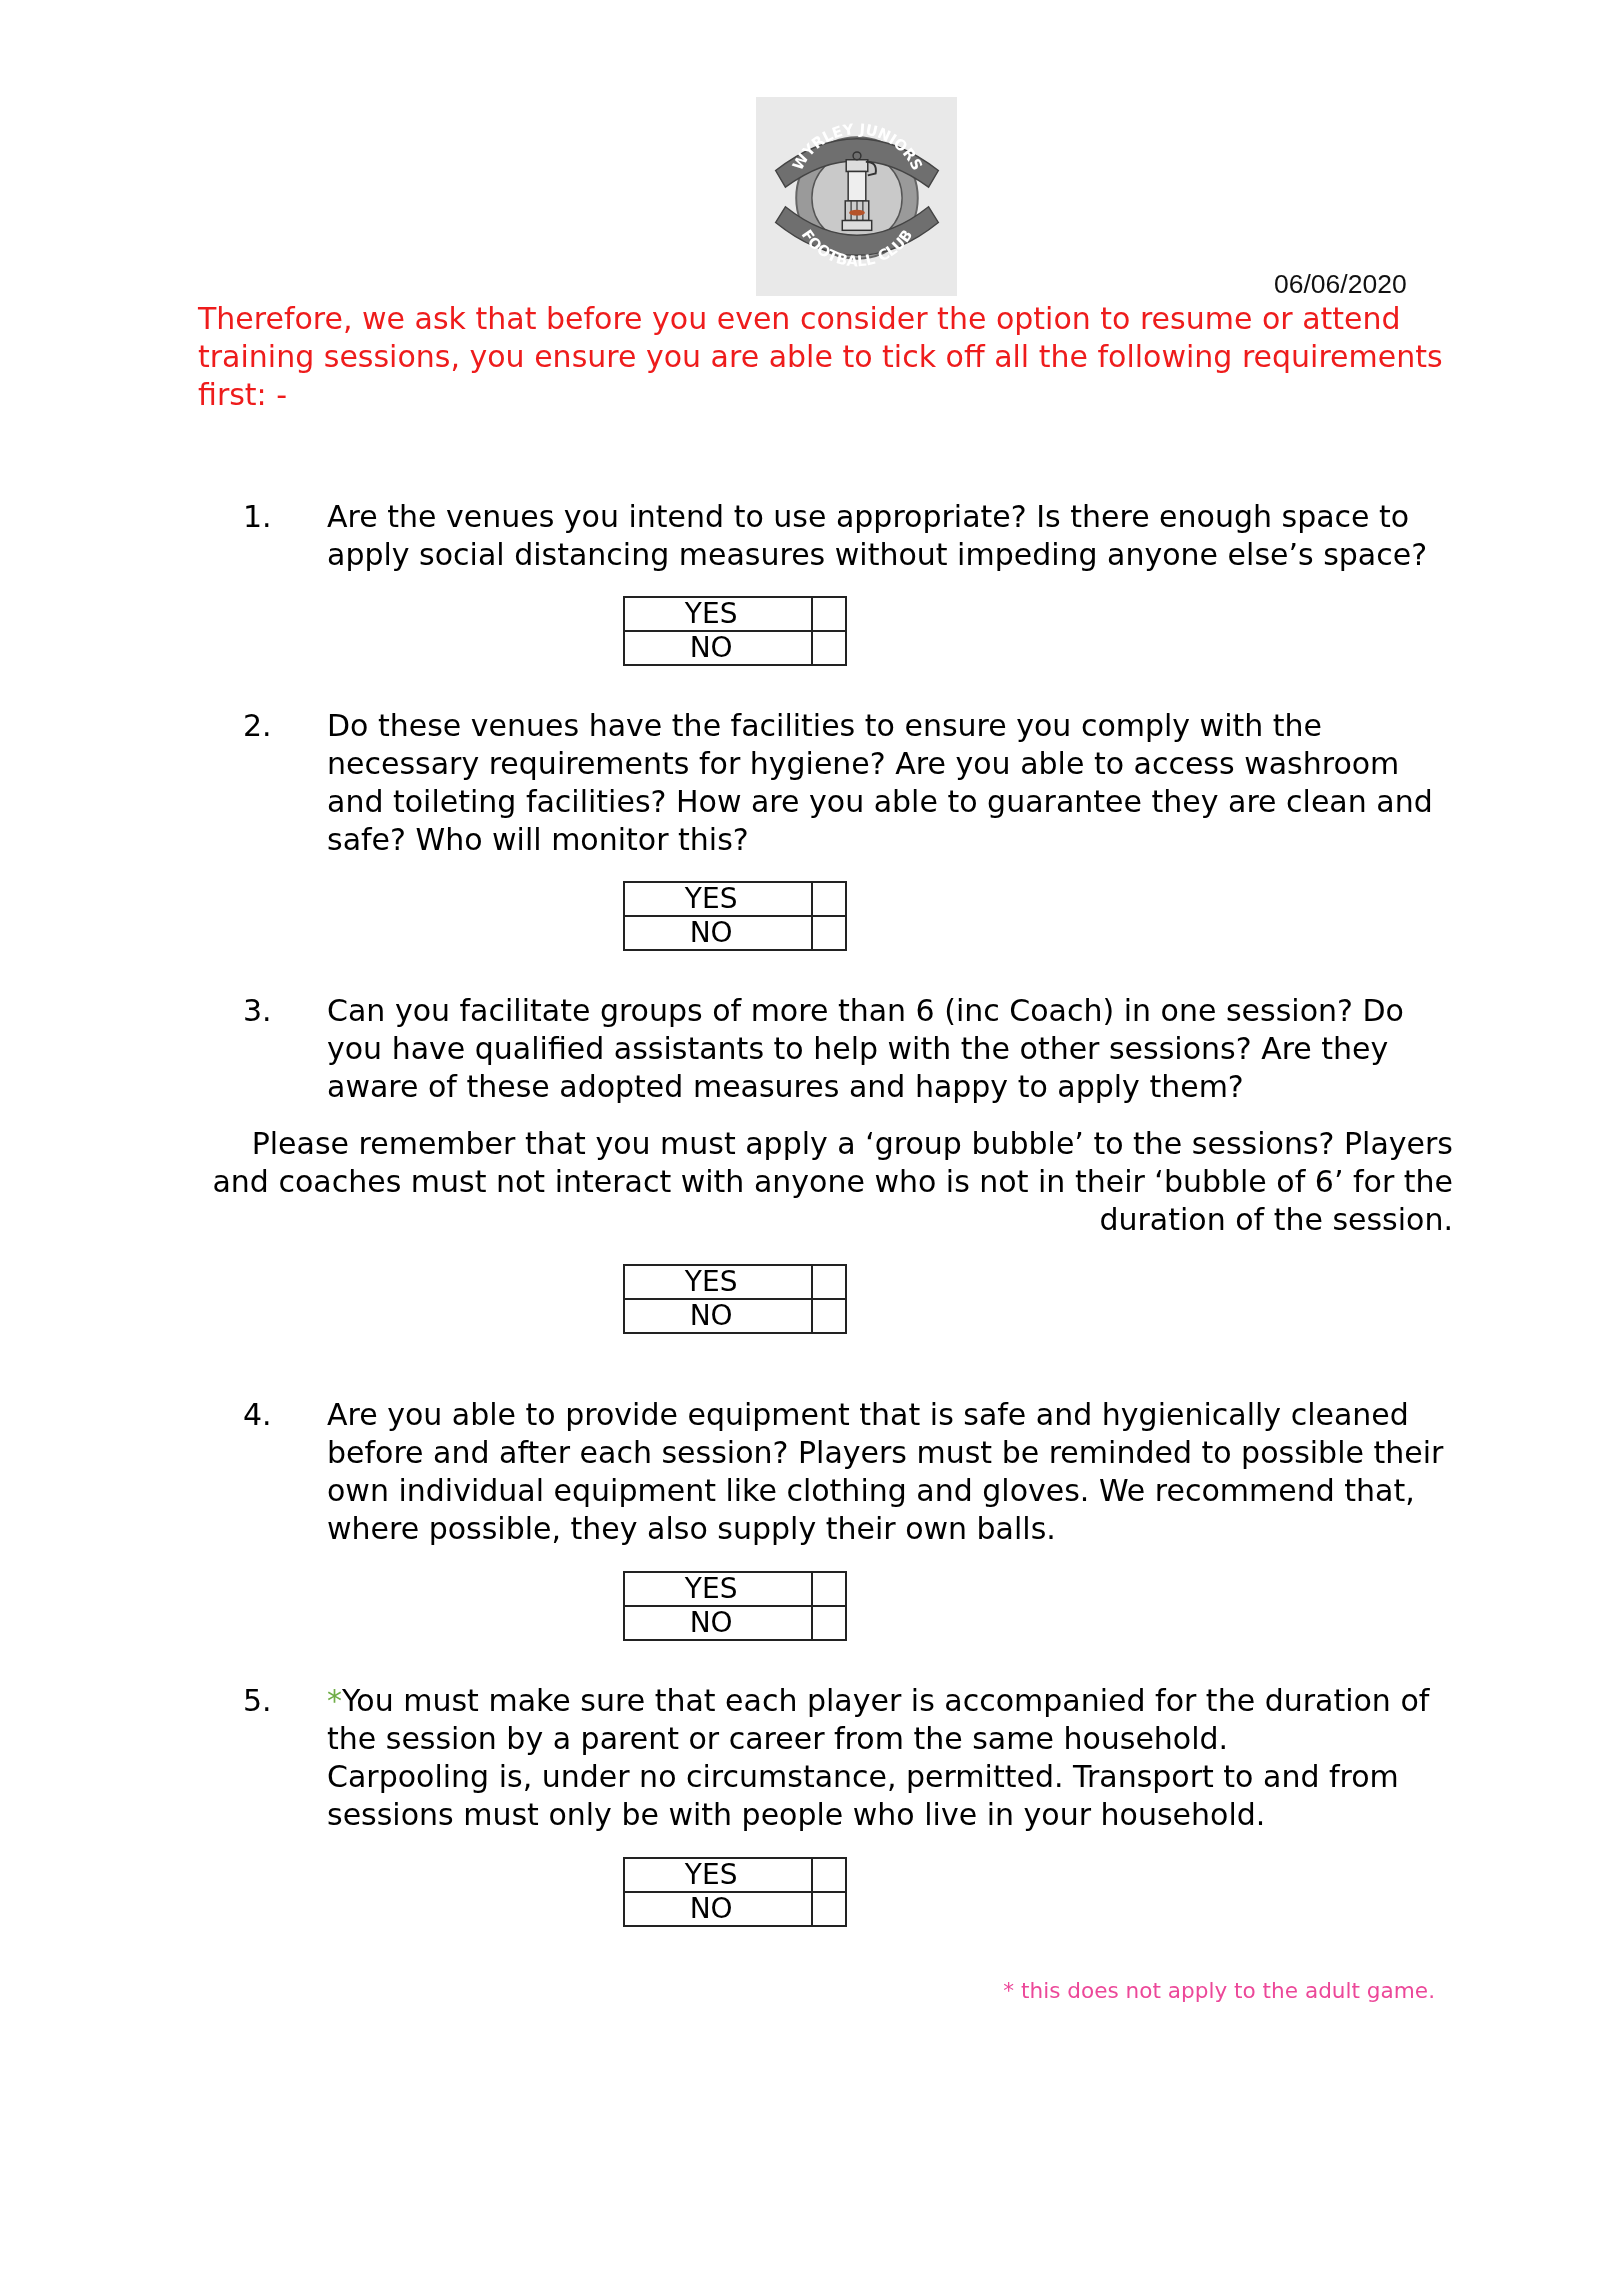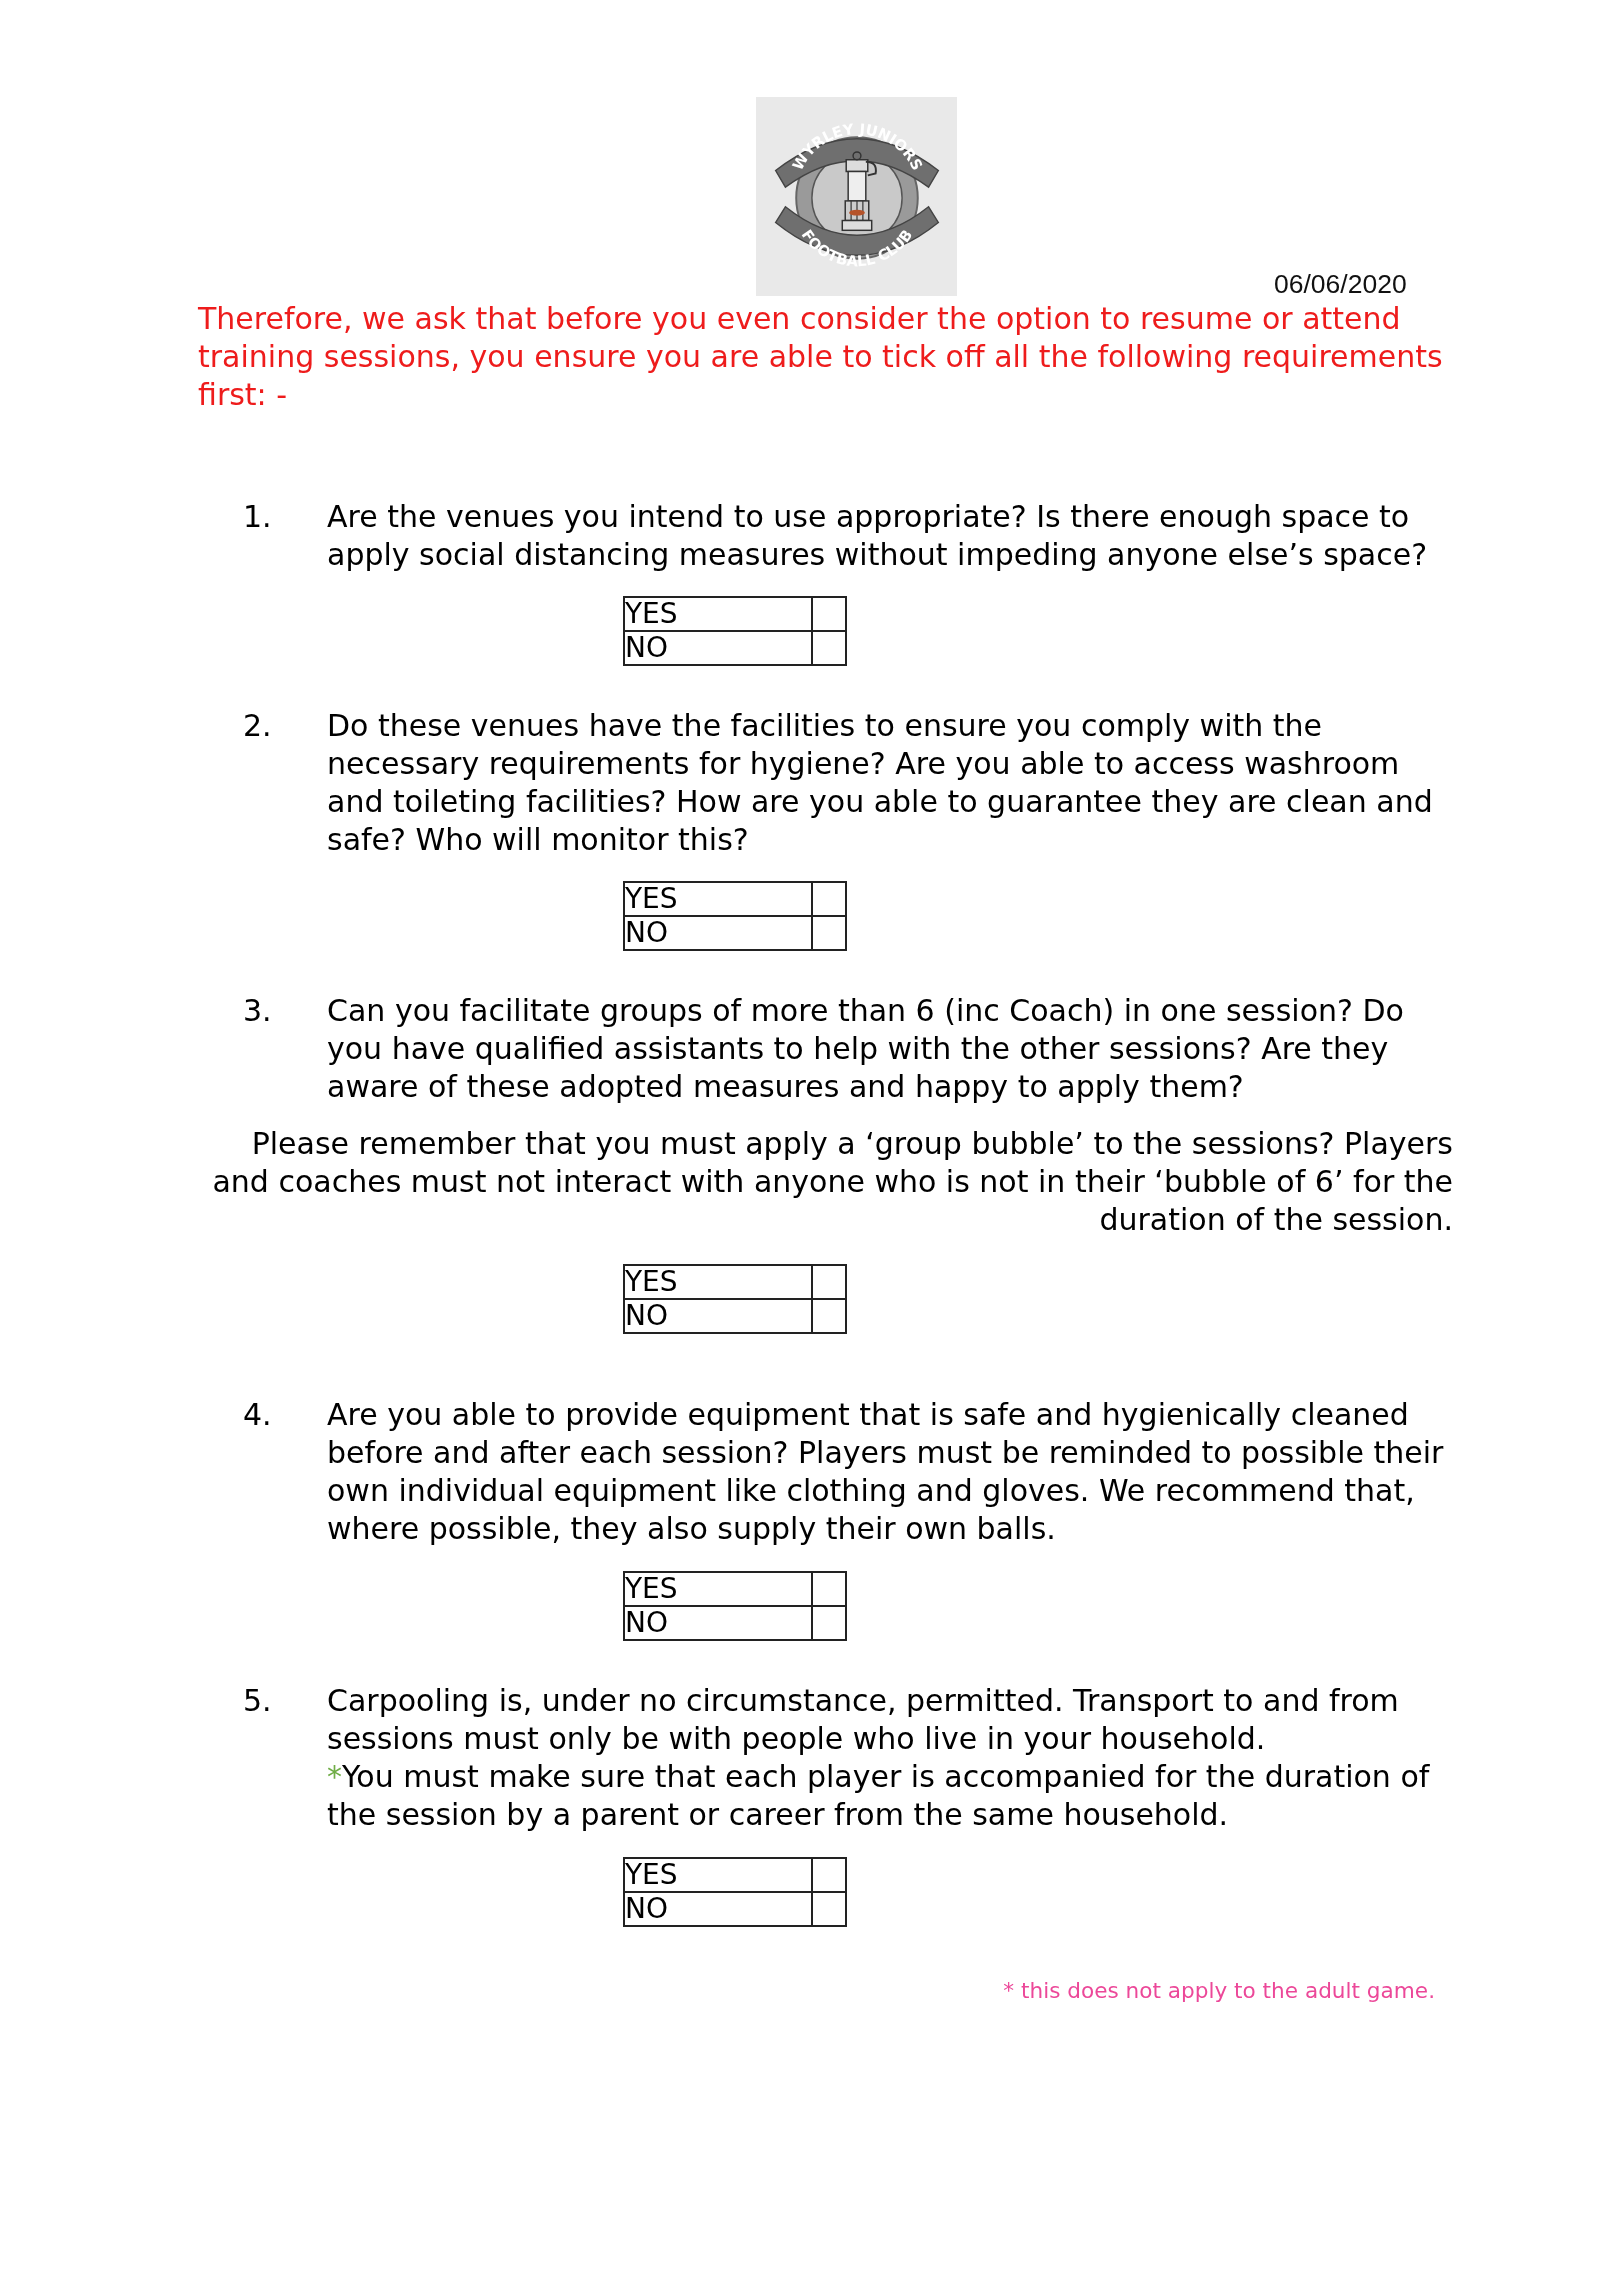--- a/index.html
+++ b/index.html
@@ -9,21 +9,21 @@
   .logo { left: 756px; top: 97px; width: 201px; height: 199px; background: #e9e9e9; }
   .date { left: 1274px; top: 269px; width: 161px; text-align: left; font-family: "Liberation Sans", sans-serif; font-size: 26.5px; color: #111; }
   .intro { left: 198px; top: 300px; width: 1245px; color: #ee1c1c; font-size: 30px; line-height: 38px; }
   .item { left: 243px; width: 1215px; font-size: 30px; line-height: 38px; }
   .item .num { position: absolute; left: 0; top: 0; width: 49px; }
   .item .txt { margin-left: 84px; }
   .note { left: 198px; width: 1255px; font-size: 30px; line-height: 38px; }
   .star { color: #70ad47; }
   .yn { left: 623px; width: 224px; border-collapse: collapse; }
   .yn td { border: 2.2px solid #222; height: 32px; padding: 0; font-size: 28px; line-height: 32px; }
-  .yn td.lbl { width: 188px; text-align: left; padding-right: 13.7px; box-sizing: border-box; }
+  .yn td.lbl { width: 188px; text-align: center; padding-right: 13.7px; box-sizing: border-box; }
   .yn td.chk { width: 32px; }
   .footnote { left: 980px; top: 1978px; width: 455px; text-align: right; color: #ec4899; font-size: 21.6px; }
 </style>
 </head>
 <body>
 
 <div class="abs logo">
   <svg width="201" height="199" viewBox="0 0 205 203">
     <defs>
       <path id="arcTop" d="M 42 92 A 62 62 0 0 1 165 92"></path>
@@ -124,22 +124,22 @@
   <tr>
         <td class="lbl">NO</td>
         <td class="chk"></td>
       </tr>
 </tbody>
   </table>
 
 <div class="abs item" style="top:1682px;">
   <span class="num">5.</span>
   <div class="txt">
+    <div><span class="star">*</span><span>You must make sure that each player is accompanied for the duration of the session by a parent or career from the same household.</span></div>
     <div>Carpooling is, under no circumstance, permitted. Transport to and from sessions must only be with people who live in your household.</div>
-    <div><span class="star">*</span><span>You must make sure that each player is accompanied for the duration of the session by a parent or career from the same household.</span></div>
   </div>
 </div>
 <table class="abs yn" style="top:1857px;">
   <tbody>
       <tr>
         <td class="lbl">YES</td>
         <td class="chk"></td>
       </tr>
   <tr>
         <td class="lbl">NO</td>

